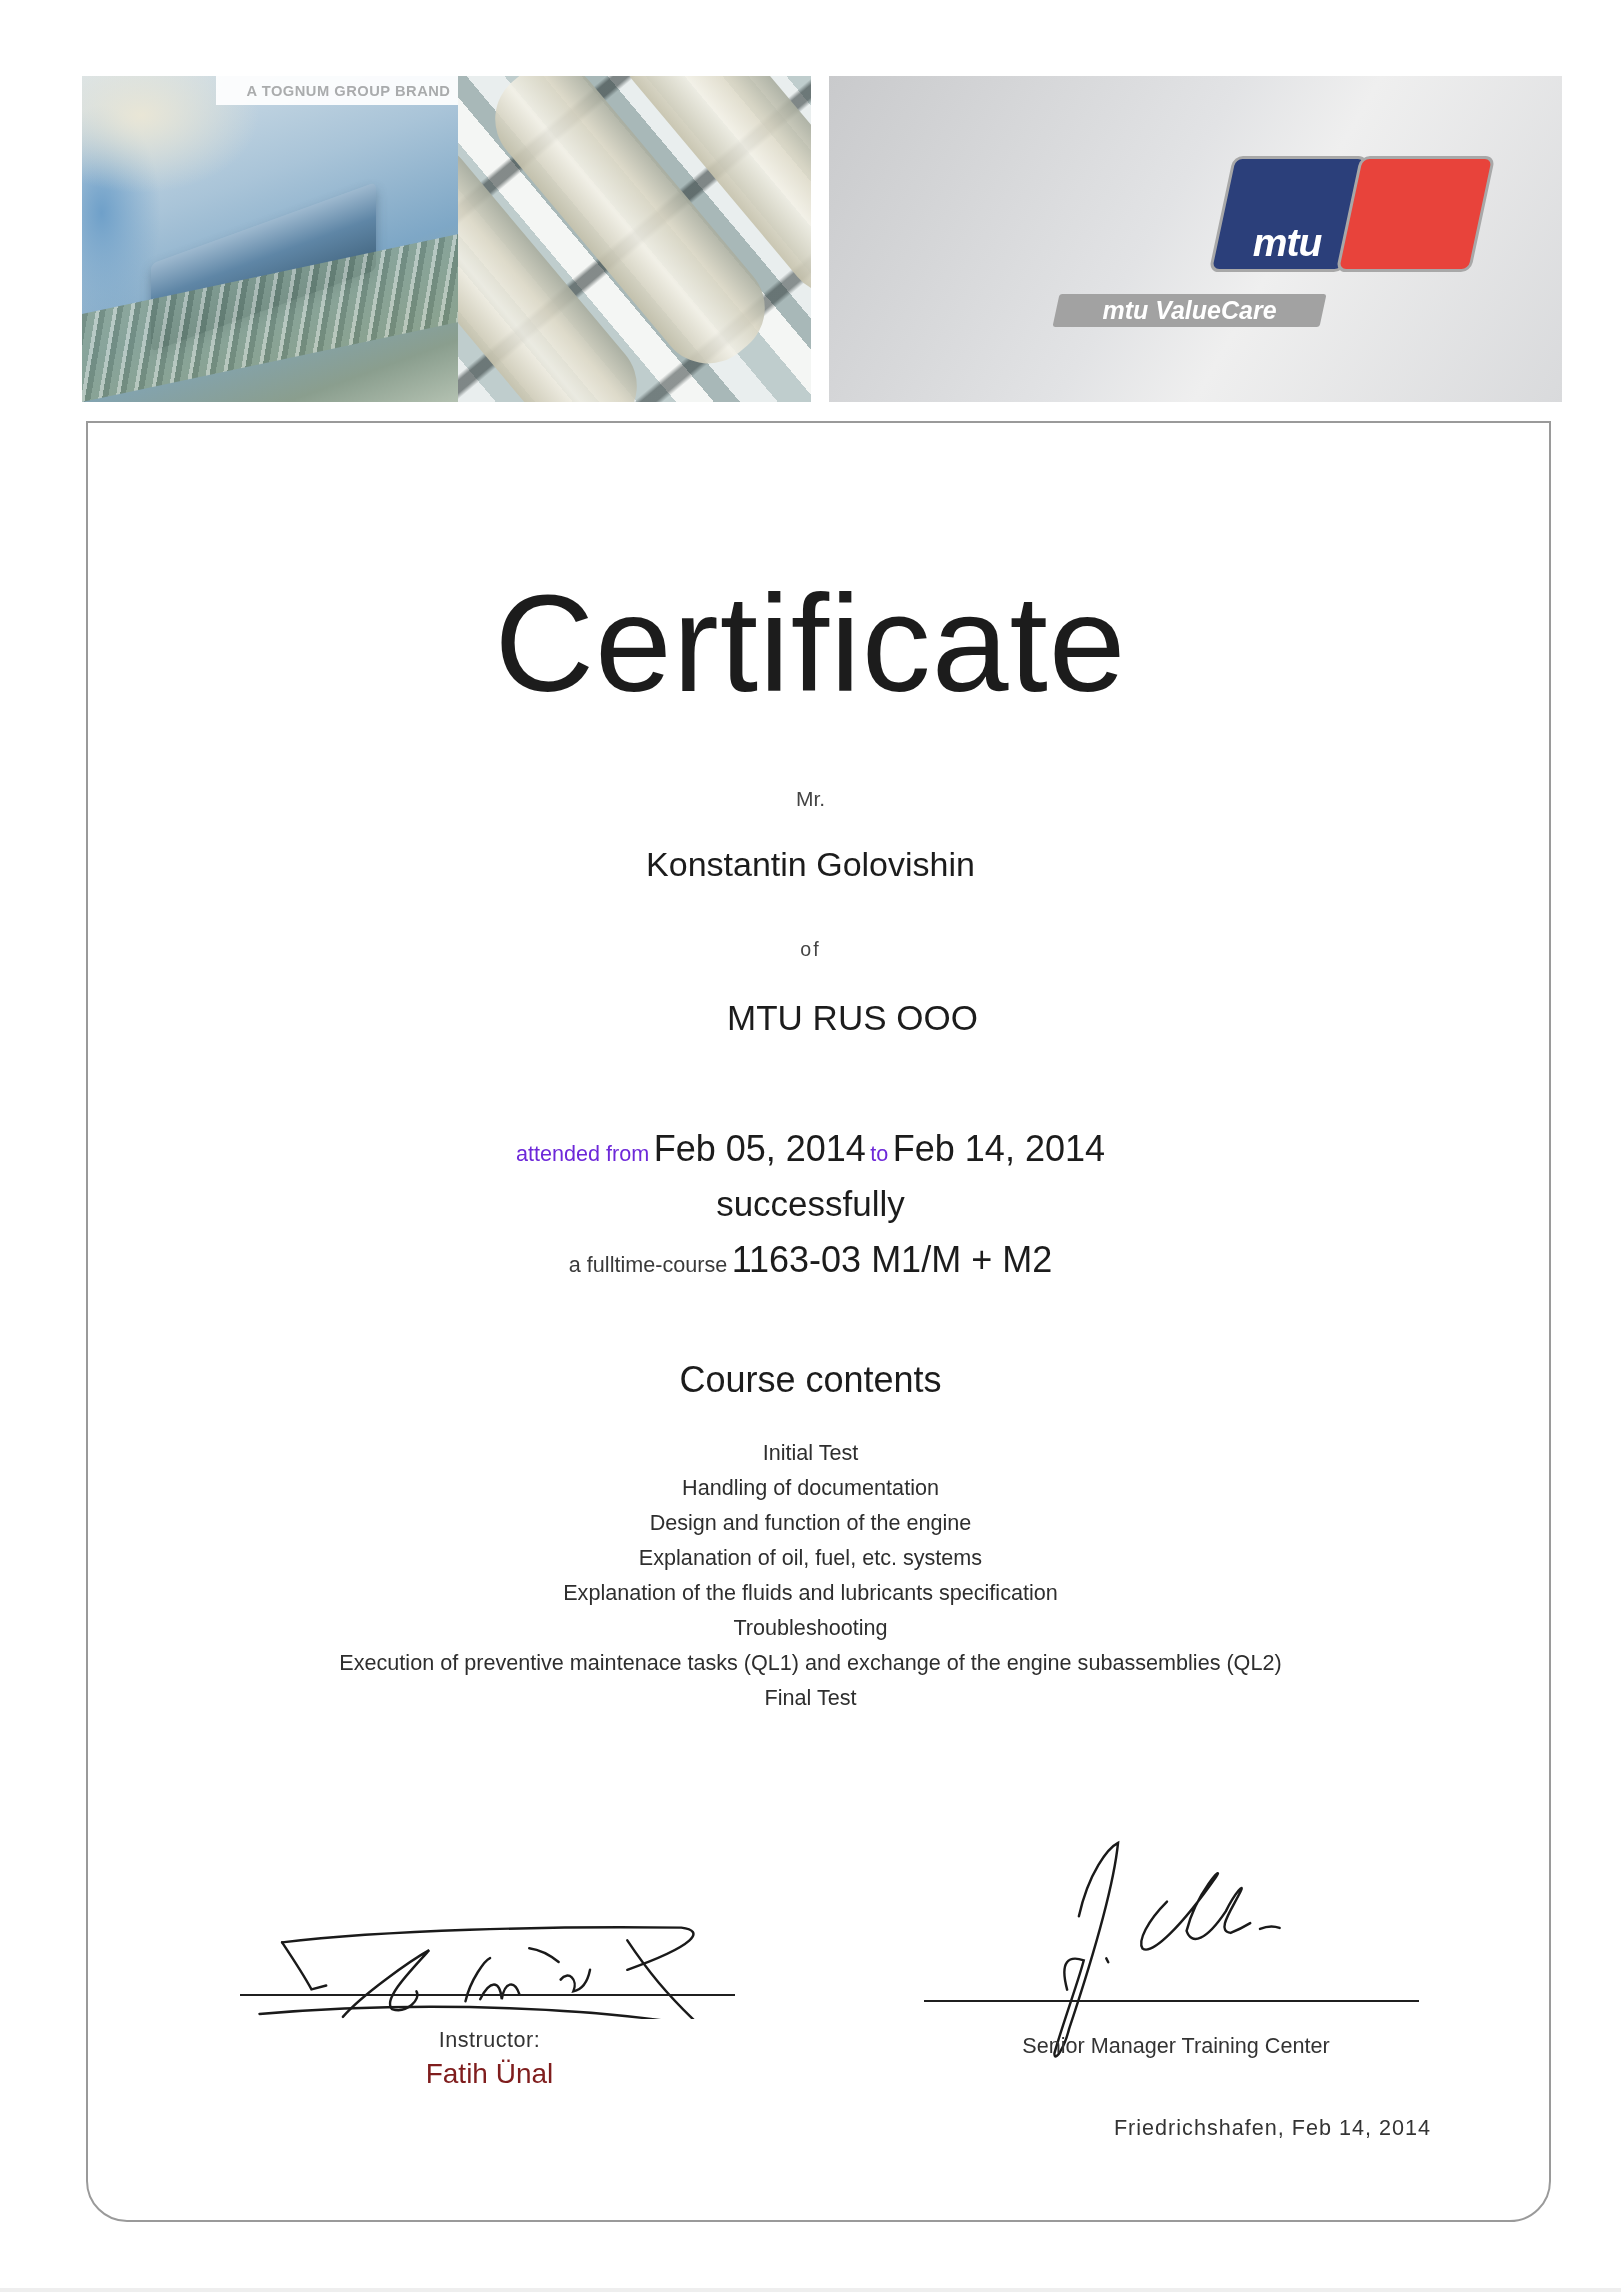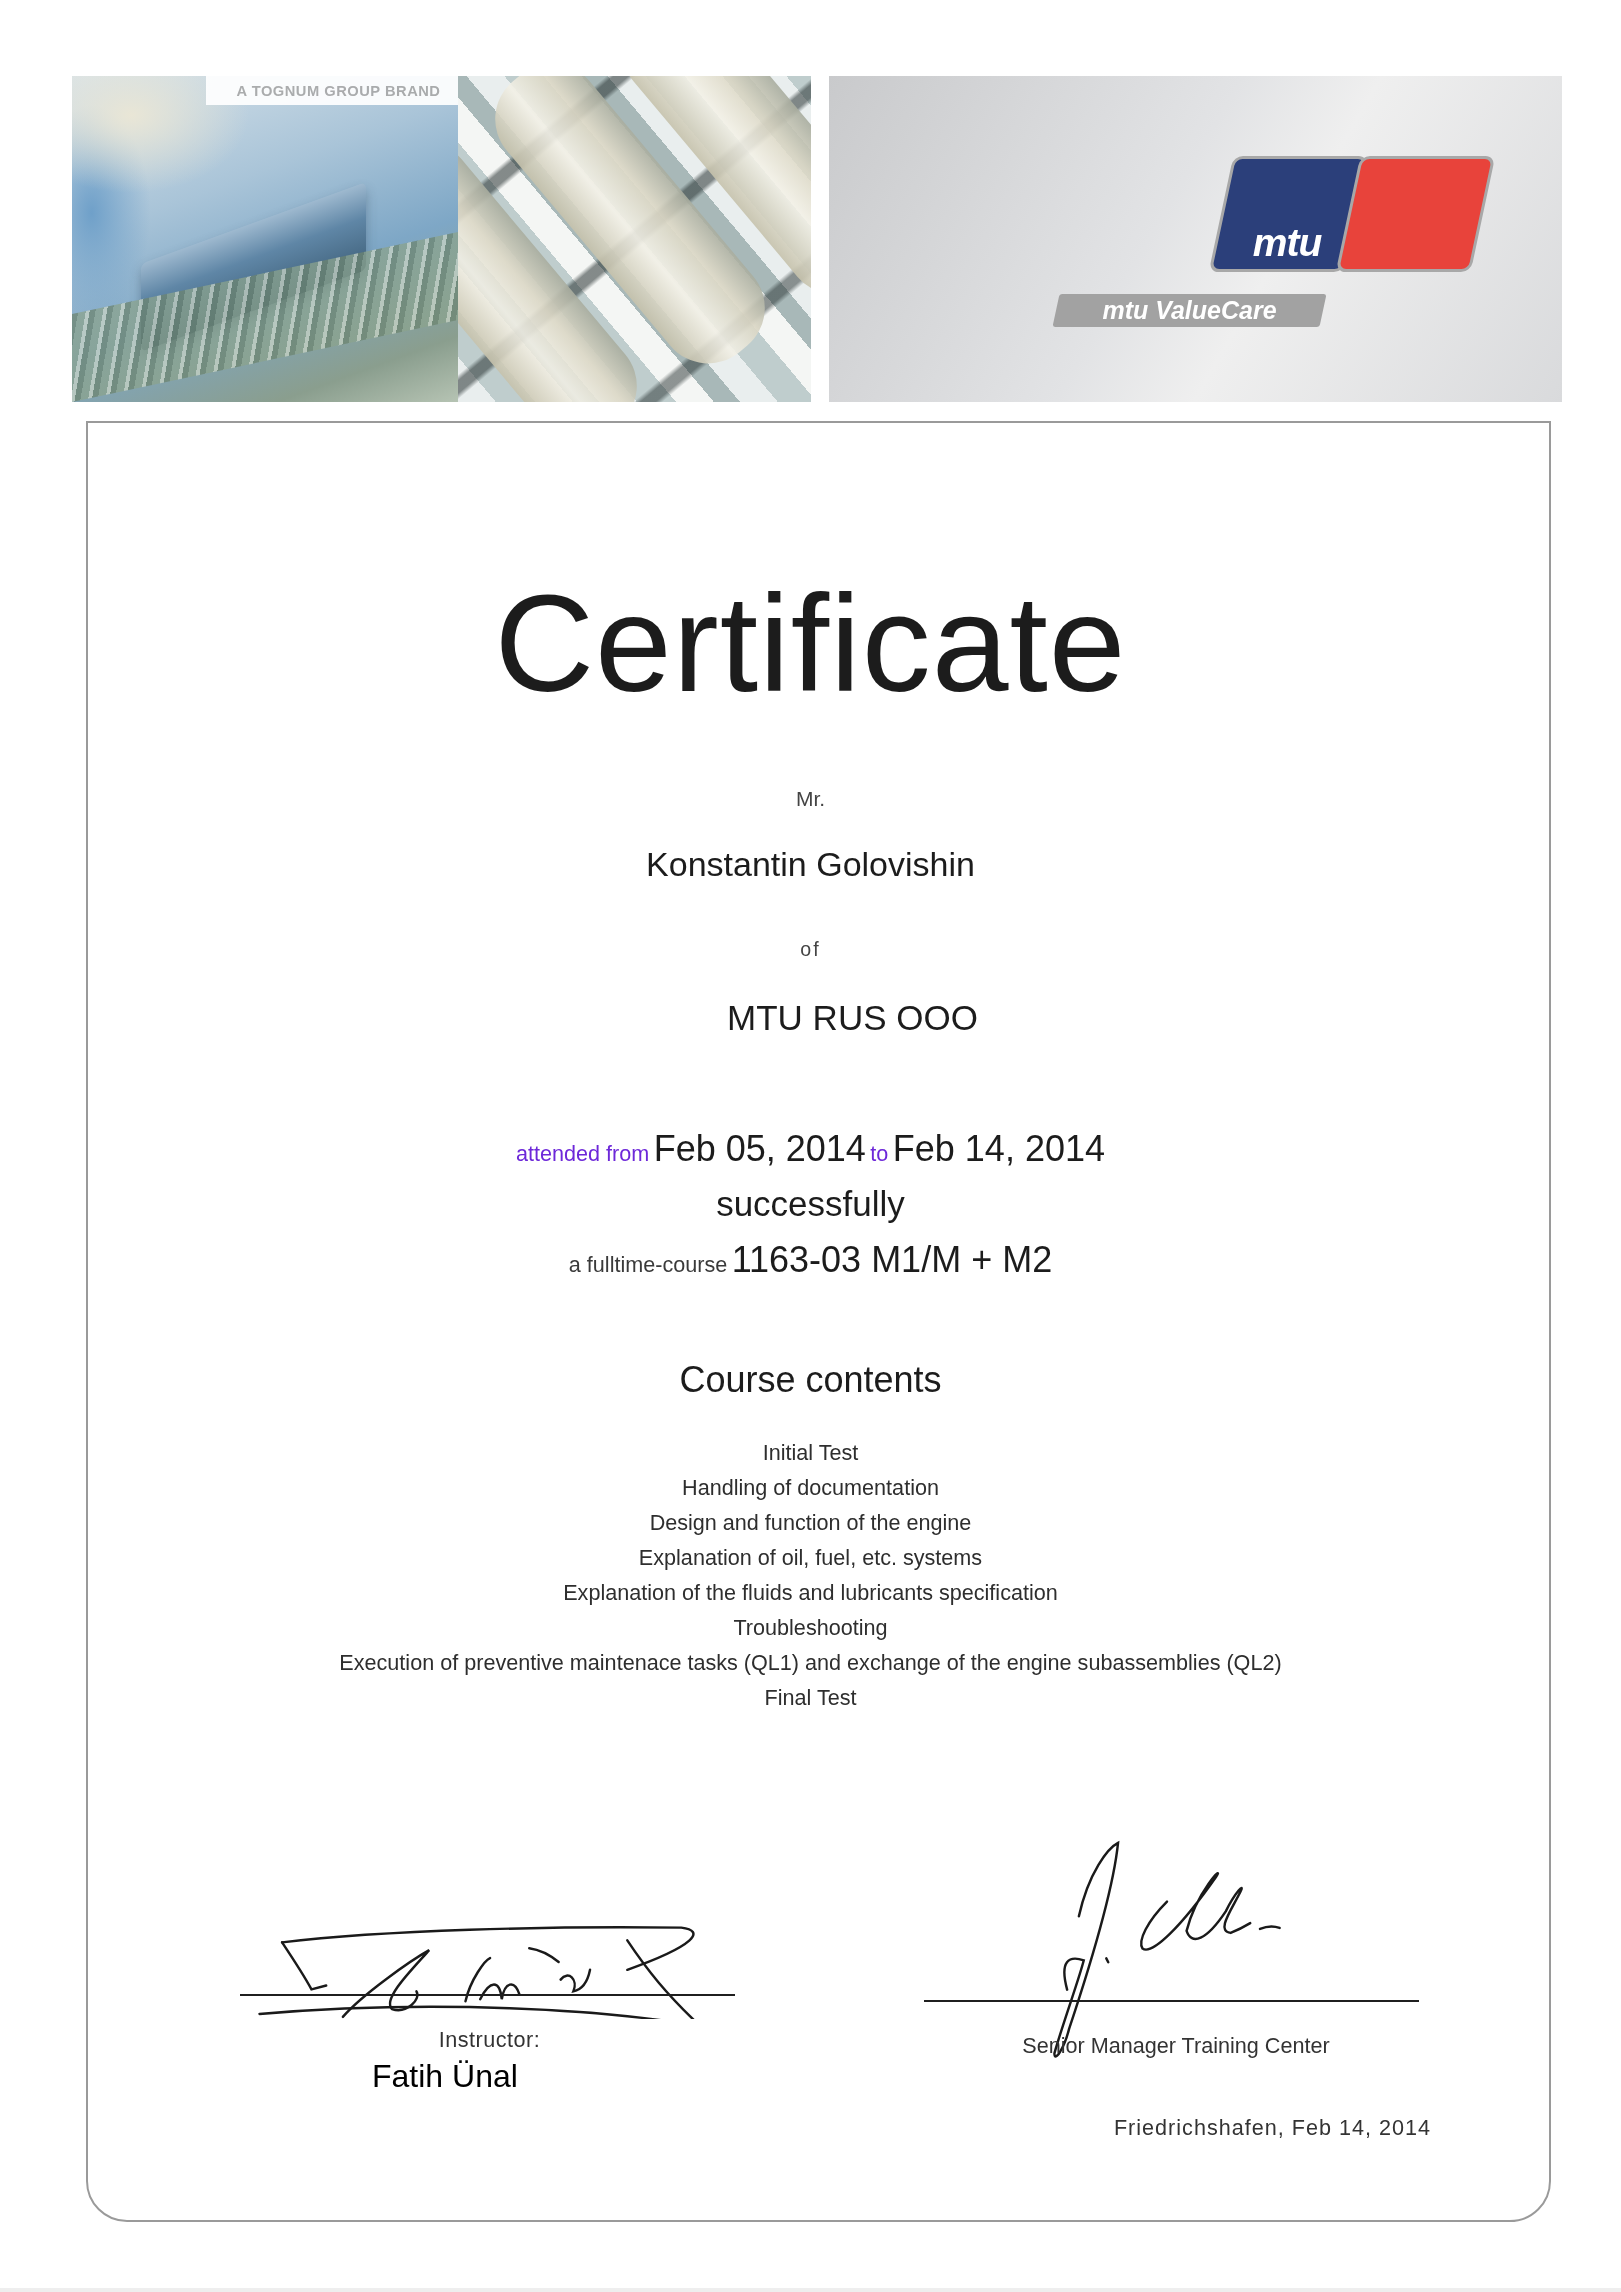--- a/index.html
+++ b/index.html
@@ -5,21 +5,21 @@
     html, body { margin: 0; padding: 0; }
     body {
       width: 1621px; height: 2293px; position: relative; overflow: hidden;
       background: #ffffff;
       font-family: "Liberation Sans", "DejaVu Sans", sans-serif;
       color: #1a1a1a;
     }
 
     
     .panel { position: absolute; top: 76px; height: 326px; overflow: hidden; }
-    #panel-electronics { left: 72px; width: 399px;
+    #panel-electronics { left: 82px; width: 399px;
       background:
         radial-gradient(ellipse 118px 78px at 59px 39px, #e9e6d6 0%, rgba(233,230,214,0) 100%),
         radial-gradient(ellipse 59px 108px at 19.6px 137px, #6fa0c9 0%, rgba(111,160,201,0) 100%),
         linear-gradient(160deg, #d8e3ea 0%, #a9c4d8 35%, #7ea7c6 60%, #8a9e8e 85%, #b9c6b6 100%);
     }
     #panel-electronics .chip {
       position: absolute; left: 69px; top: 147px; width: 225px; height: 88px;
       background: linear-gradient(180deg, #9eb9cf 0%, #5f86a6 40%, #3e5f78 100%);
       transform: skewY(-20deg); border-radius: 5.9px; box-shadow: 0 5.9px 9.8px rgba(40,60,80,.35);
     }
@@ -95,21 +95,21 @@
     #contents-heading { top: 1359px; font-size: 36px; color: #1c1c1c; }
     #contents-list { top: 1435px; margin: 0; padding: 0; list-style: none; }
     #contents-list li { font-size: 21.6px; line-height: 35px; color: #2e2e2e; }
 
     
     .sig-line { position: absolute; height: 2px; background: #1f1f1f; }
     #sig-line-left  { left: 240px; top: 1994px; width: 495px; }
     #sig-line-right { left: 924px; top: 2000px; width: 495px; }
     .sig-svg { position: absolute; }
     #instructor-label { position: absolute; left: 372px; width: 235px; top: 2027px; text-align: center; font-size: 21.6px; color: #333; letter-spacing: 0.5px; }
-    #instructor-name  { position: absolute; left: 372px; width: 235px; top: 2058px; text-align: left; font-size: 32px; color: #000000; }
+    #instructor-name  { position: absolute; left: 372px; width: 235px; top: 2058px; text-align: center; font-size: 28px; color: #7f1d1d; }
     #manager-title { position: absolute; left: 980px; width: 392px; top: 2033px; text-align: center; font-size: 21.6px; color: #333; }
     #place-date { position: absolute; left: 1059px; width: 372px; top: 2115px; text-align: right; font-size: 21.6px; color: #333; letter-spacing: 1px; }
 
     #page-bottom-edge { position: absolute; left: 0; top: 2288px; width: 1621px; height: 4.9px; background: #eeeeee; }
   </style>
 </head>
 <body>
 
 <div class="panel" id="panel-electronics">
   <div class="chip"></div>

